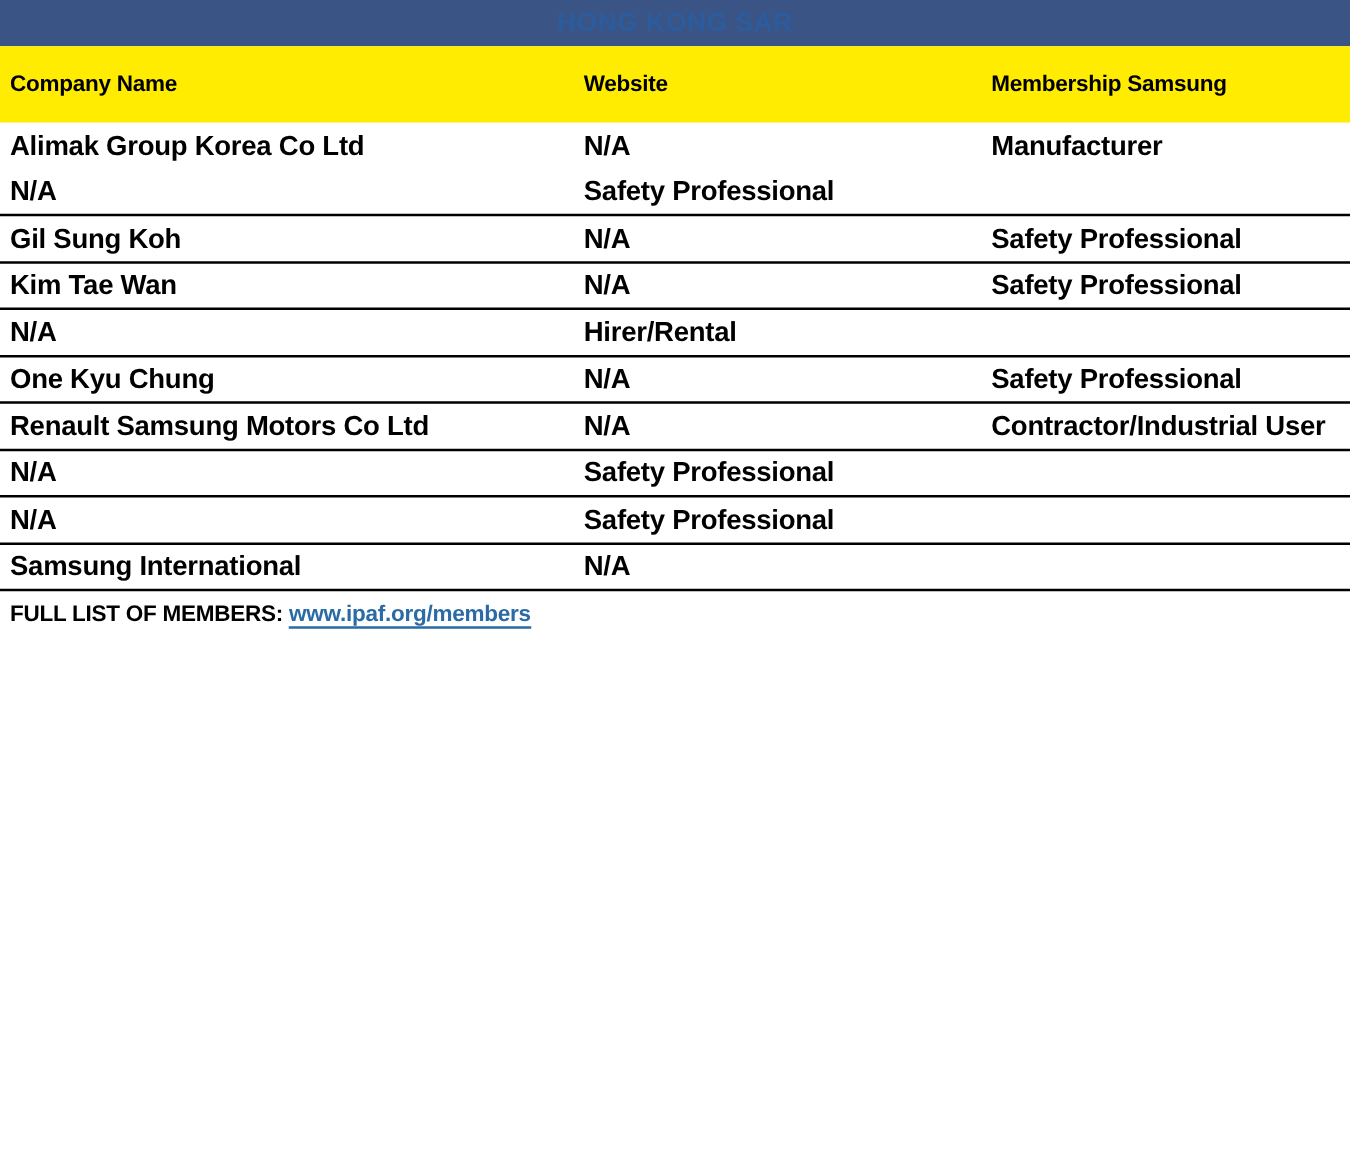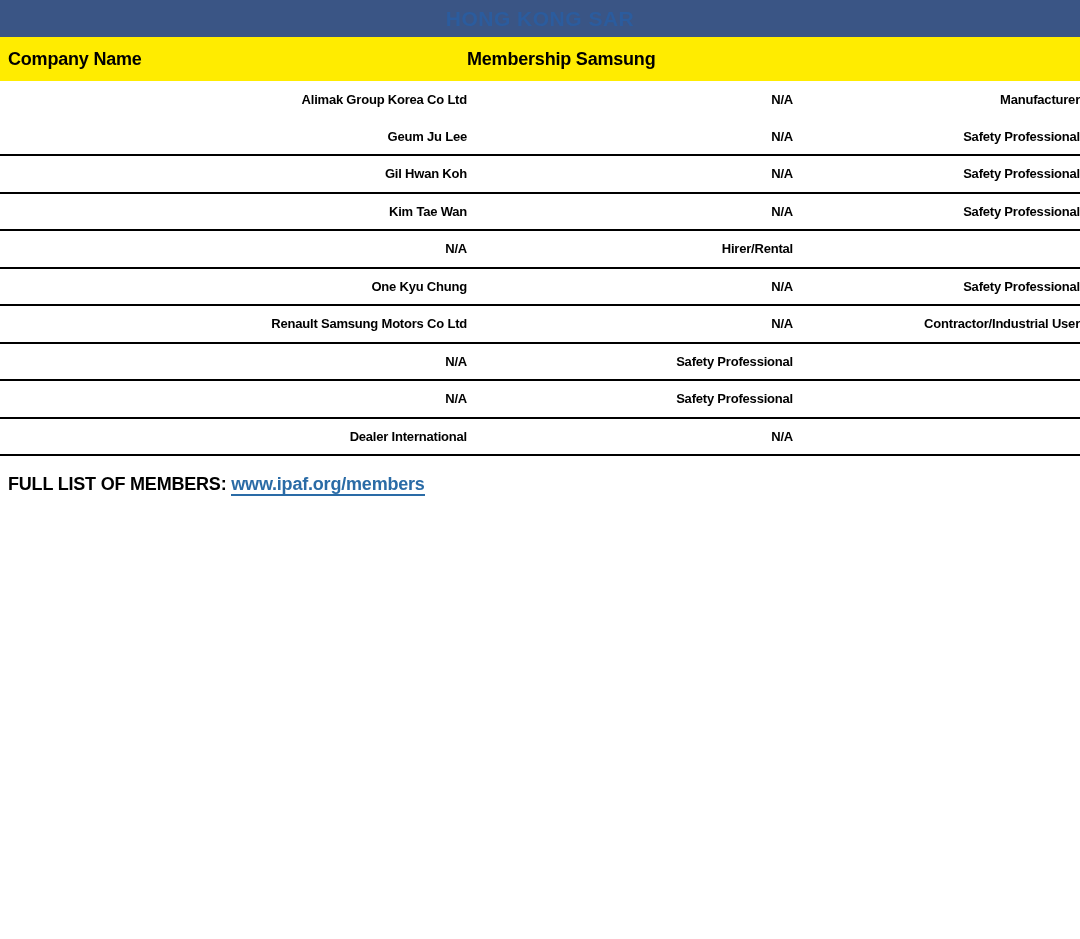--- a/index.html
+++ b/index.html
@@ -34,35 +34,34 @@
   }
 
   .cols{
     display:grid;
     grid-template-columns:467px 326px 1fr;
     align-items:center;
   }
   .cols > :first-child{padding-left:8px;}
 
   .table-header{
-    height:44px;width:100%;
+    height:61px;width:100%;
     background:var(--header-bg);
     font-size:18px;
   }
 
   .row{
     height:37.5px;width:100%;
-    font-size:13px;
+    font-size:22px;
     border-bottom:2px solid var(--rule);
-    text-align:right;
   }
   .row:first-child{border-bottom:none;}
 
   .footer{
-    margin-top:18px;
+    margin-top:8px;
     padding-left:8px;
     font-size:18px;
   }
   .footer a{
     color:var(--link);
     text-decoration:none;
     border-bottom:2px solid var(--link);
     cursor:pointer;
   }
 </style>
@@ -70,36 +69,36 @@
 <body>
 
 <div class="page">
 
   <div class="banner">
     <span class="banner-title">HONG KONG SAR</span>
   </div>
 
   <div class="table-header cols">
     <span>Company Name</span>
+    <span>Website</span>
     <span>Membership Samsung</span>
   </div>
 
   <div>
     <div class="row cols">
       <span>Alimak Group Korea Co Ltd</span>
       <span>N/A</span>
       <span>Manufacturer</span>
     </div>
     <div class="row cols">
-      <span>Geum Ju Lee</span>
       <span>N/A</span>
       <span>Safety Professional</span>
     </div>
     <div class="row cols">
-      <span>Gil Hwan Koh</span>
+      <span>Gil Sung Koh</span>
       <span>N/A</span>
       <span>Safety Professional</span>
     </div>
     <div class="row cols">
       <span>Kim Tae Wan</span>
       <span>N/A</span>
       <span>Safety Professional</span>
     </div>
     <div class="row cols">
       <span>N/A</span>
@@ -117,21 +116,21 @@
     </div>
     <div class="row cols">
       <span>N/A</span>
       <span>Safety Professional</span>
     </div>
     <div class="row cols">
       <span>N/A</span>
       <span>Safety Professional</span>
     </div>
     <div class="row cols">
-      <span>Dealer International</span>
+      <span>Samsung International</span>
       <span>N/A</span>
     </div>
   </div>
 
   <div class="footer">
     <span>FULL LIST OF MEMBERS:</span>
     <a>www.ipaf.org/members</a>
   </div>
 
 </div>

